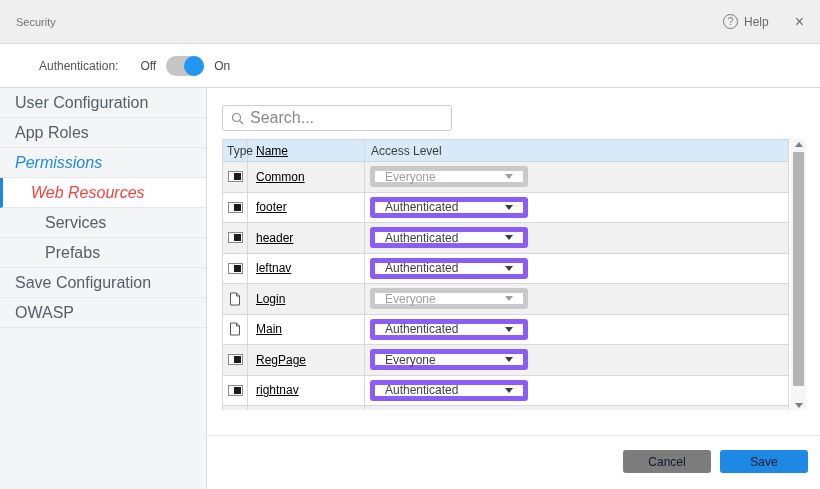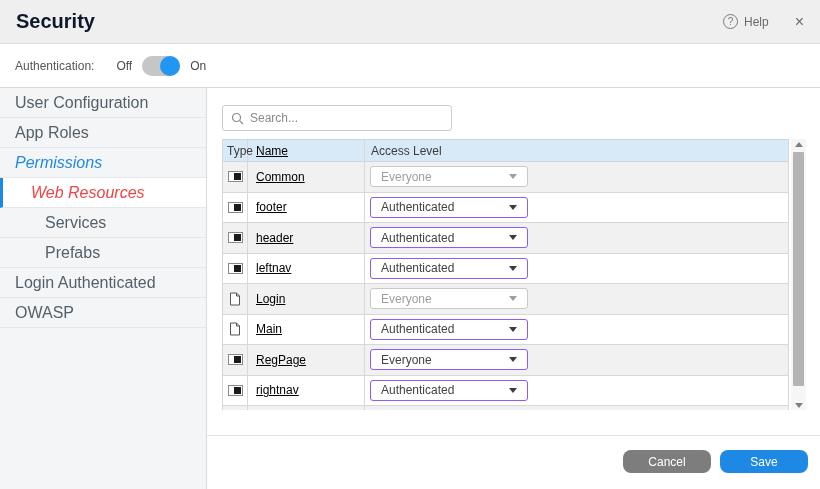--- a/index.html
+++ b/index.html
@@ -2,31 +2,31 @@
 <html><head>
 <meta charset="utf-8">
 <style>
   * { margin:0; padding:0; box-sizing:border-box; }
   html,body { width:820px; height:489px; overflow:hidden;
     font-family:"Liberation Sans", sans-serif; background:#fff; color:#424242; }
 
   
   .titlebar { height:44px; background:#efefef; border-bottom:1px solid #dbdbdb;
     display:flex; align-items:center; padding:0 16px; }
-  .titlebar .title { font-size:20px; color:#0f172a;font-weight:bold; }
+  .titlebar .title { font-size:11px; color:#737373; }
   .titlebar .spacer { flex:1; }
   .help-wrap { display:flex; align-items:center; gap:6px; color:#6b6b6b; font-size:12px; cursor:pointer; }
   .qmark { width:15px; height:15px; border:1px solid #7c7c7c; border-radius:50%;
     display:inline-flex; align-items:center; justify-content:center; font-size:10px; color:#7c7c7c; }
   .close-x { margin-left:26px; font-size:16px; color:#6b6b6b; cursor:pointer; line-height:1; }
 
   
   .auth-bar { height:44px; background:#fff; border-bottom:1px solid #d8d8d8;
     display:flex; align-items:center; padding:0 15px; font-size:12px; color:#555; }
-  .auth-label { margin-right:22px; }
+  .auth-label { margin-right:22px;margin-left:24px; }
   .tog-label { color:#4a4a4a; }
   .toggle { width:38px; height:20px; border-radius:10px; background:#c6c6c6;
     position:relative; margin:0 10px; cursor:pointer; }
   .toggle .knob { position:absolute; right:0; top:0; width:20px; height:20px;
     border-radius:50%; background:#2196f3; }
 
   
   .body { display:flex; height:401px; }
 
   
@@ -35,40 +35,40 @@
     font-size:16px; color:#556068; border-bottom:1px solid #e5e7e9; cursor:pointer; background:#f4f5f6; }
   .side-item.sub { padding-left:45px; }
   .side-item.active { color:#1e88e5;font-style:italic; }
   .side-item.selected { background:#fff; border-left:3px solid #1e88e5; padding-left:28px; color:#ef4444; }
 
   
   .content { flex:1; background:#fff; position:relative; }
   .searchbox { margin:17px 0 0 15px; width:230px; height:26px; border:1px solid #ccc;
     border-radius:3px; background:#fff; display:flex; align-items:center; padding:0 8px; }
   .searchbox svg { flex:0 0 auto; margin-right:6px; }
-  .searchbox input { border:none; outline:none; flex:1; font-size:12px;
+  .searchbox input { border:none; outline:none; flex:1; font-size:16px;
     font-family:"Liberation Sans", sans-serif; color:#424242; background:transparent; }
   .searchbox input::placeholder { color:#8a8a8a; }
 
   
   .table-outer { display:flex; margin:8px 0 0 15px; }
   .table-main { width:567px; height:271px; overflow:hidden; border-left:1px solid #d8d8d8; }
   .thead { display:flex; height:23px; background:#d8e9f7; border-top:1px solid #c7d7e4;
     border-bottom:1px solid #c7d7e4; border-right:1px solid #d8d8d8;
     font-size:12px; color:#3c3c3c; }
   .thead .cell { display:flex; align-items:center; }
   .trow { display:flex; height:30.5px; border-bottom:1px solid #d8d8d8;
     border-right:1px solid #d8d8d8; background:#fff; font-size:12px; }
   .trow:nth-child(odd) { background:#f1f1f1; }
   .col-type { width:25px; border-right:1px solid #d8d8d8; display:flex; align-items:center; justify-content:center; }
   .col-name { width:117px; border-right:1px solid #d8d8d8; display:flex; align-items:center; padding-left:8px; color:#000000;text-decoration:underline; }
   .thead .col-type { padding-left:4px; justify-content:flex-start; width:25px; }
   .col-access { flex:1; display:flex; align-items:center; }
 
-  .dd { width:158px; height:21px; margin-left:5px; border:1px solid #8b5cf6; border-radius:3px;
+  .dd { width:158px; height:21px; margin-left:5px; border:5px solid #8b5cf6; border-radius:3px;
     background:#fff; display:flex; align-items:center; padding:0 10px; font-size:12px;
     color:#424242; cursor:pointer; }
   .dd .dd-text { flex:1; white-space:nowrap; overflow:hidden; }
   .dd .caret { width:0; height:0; border-left:4px solid transparent; border-right:4px solid transparent;
     border-top:5px solid #3c3c3c; }
   .dd.disabled { border-color:#c9c9c9; color:#9e9e9e; cursor:default; }
   .dd.disabled .caret { border-top-color:#9e9e9e; }
 
   
   .icon-partial { width:15px; height:11px; border:1px solid #8a8a8a; background:#fff;
@@ -81,21 +81,21 @@
   .v-scroll .arrow { height:10px; display:flex; align-items:center; justify-content:center; width:100%; cursor:pointer; }
   .tri-up { width:0; height:0; border-left:4px solid transparent; border-right:4px solid transparent; border-bottom:5px solid #7e7e7e; }
   .tri-down { width:0; height:0; border-left:4px solid transparent; border-right:4px solid transparent; border-top:5px solid #7e7e7e; }
   .v-scroll .track { flex:1; width:100%; position:relative; }
   .v-scroll .thumb { position:absolute; top:3px; left:2px; width:11px; height:234px;
     background:#b4b4b4; border-radius:1px; cursor:grab; }
 
   
   .footer-divider { margin:25px 0 0 0; border-top:1px solid #e4e4e4; }
   .footer { display:flex; justify-content:flex-end; gap:9px; padding:14px 12px 0 0; }
-  .btn { width:88px; height:23px; border:none; border-radius:8px; color:#ffffff;
+  .btn { width:88px; height:23px; border:none; border-radius:3px; color:#0f172a;
     font-size:12px; font-family:"Liberation Sans", sans-serif; cursor:pointer;
     display:flex; align-items:center; justify-content:center; }
   .btn.cancel { background:#7d7d7d; }
   .btn.save { background:#1e88e5; }
 </style>
 </head>
 <body>
 
 <div class="titlebar">
   <span class="title">Security</span>
@@ -137,21 +137,21 @@
 
     <div class="side-item sub">
       <span class="side-label">Services</span>
     </div>
 
     <div class="side-item sub">
       <span class="side-label">Prefabs</span>
     </div>
 
     <div class="side-item">
-      <span class="side-label">Login Authenticated</span>
+      <span class="side-label">Save Configuration</span>
     </div>
 
     <div class="side-item">
       <span class="side-label">OWASP</span>
     </div>
   </div>
 
   <div class="content">
     <div class="searchbox">
       <svg width="13" height="13" viewBox="0 0 13 13">

